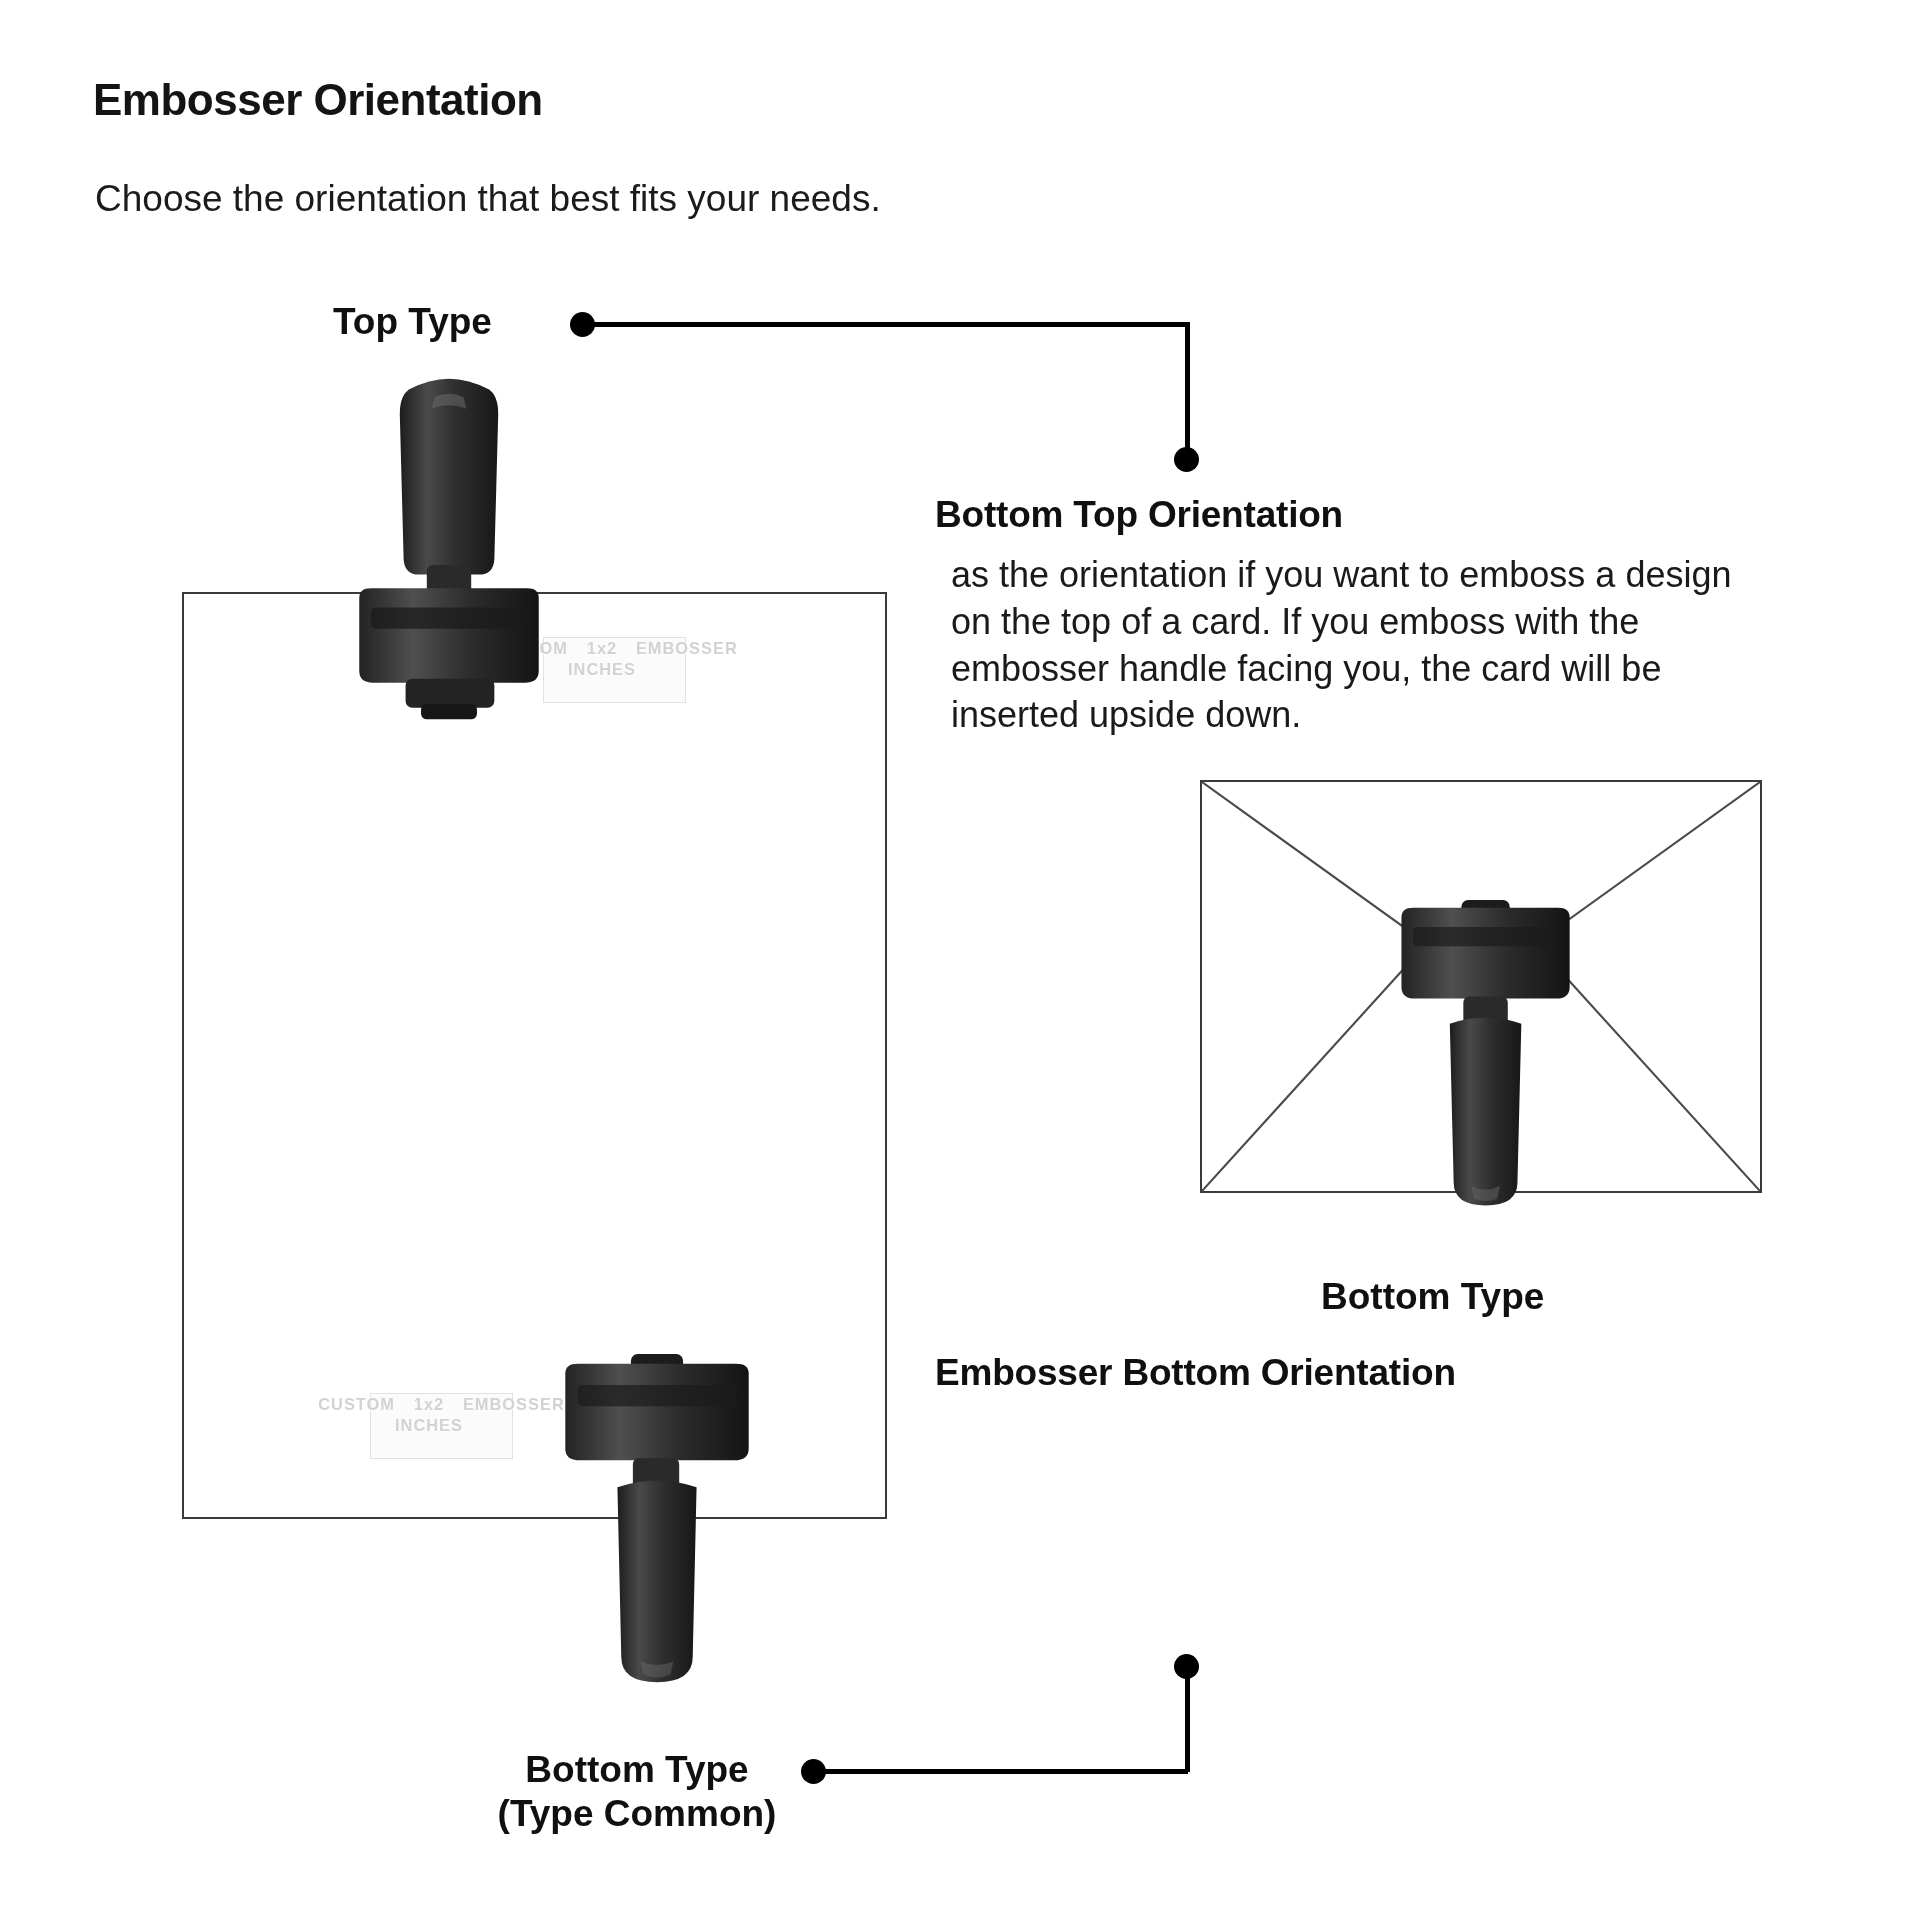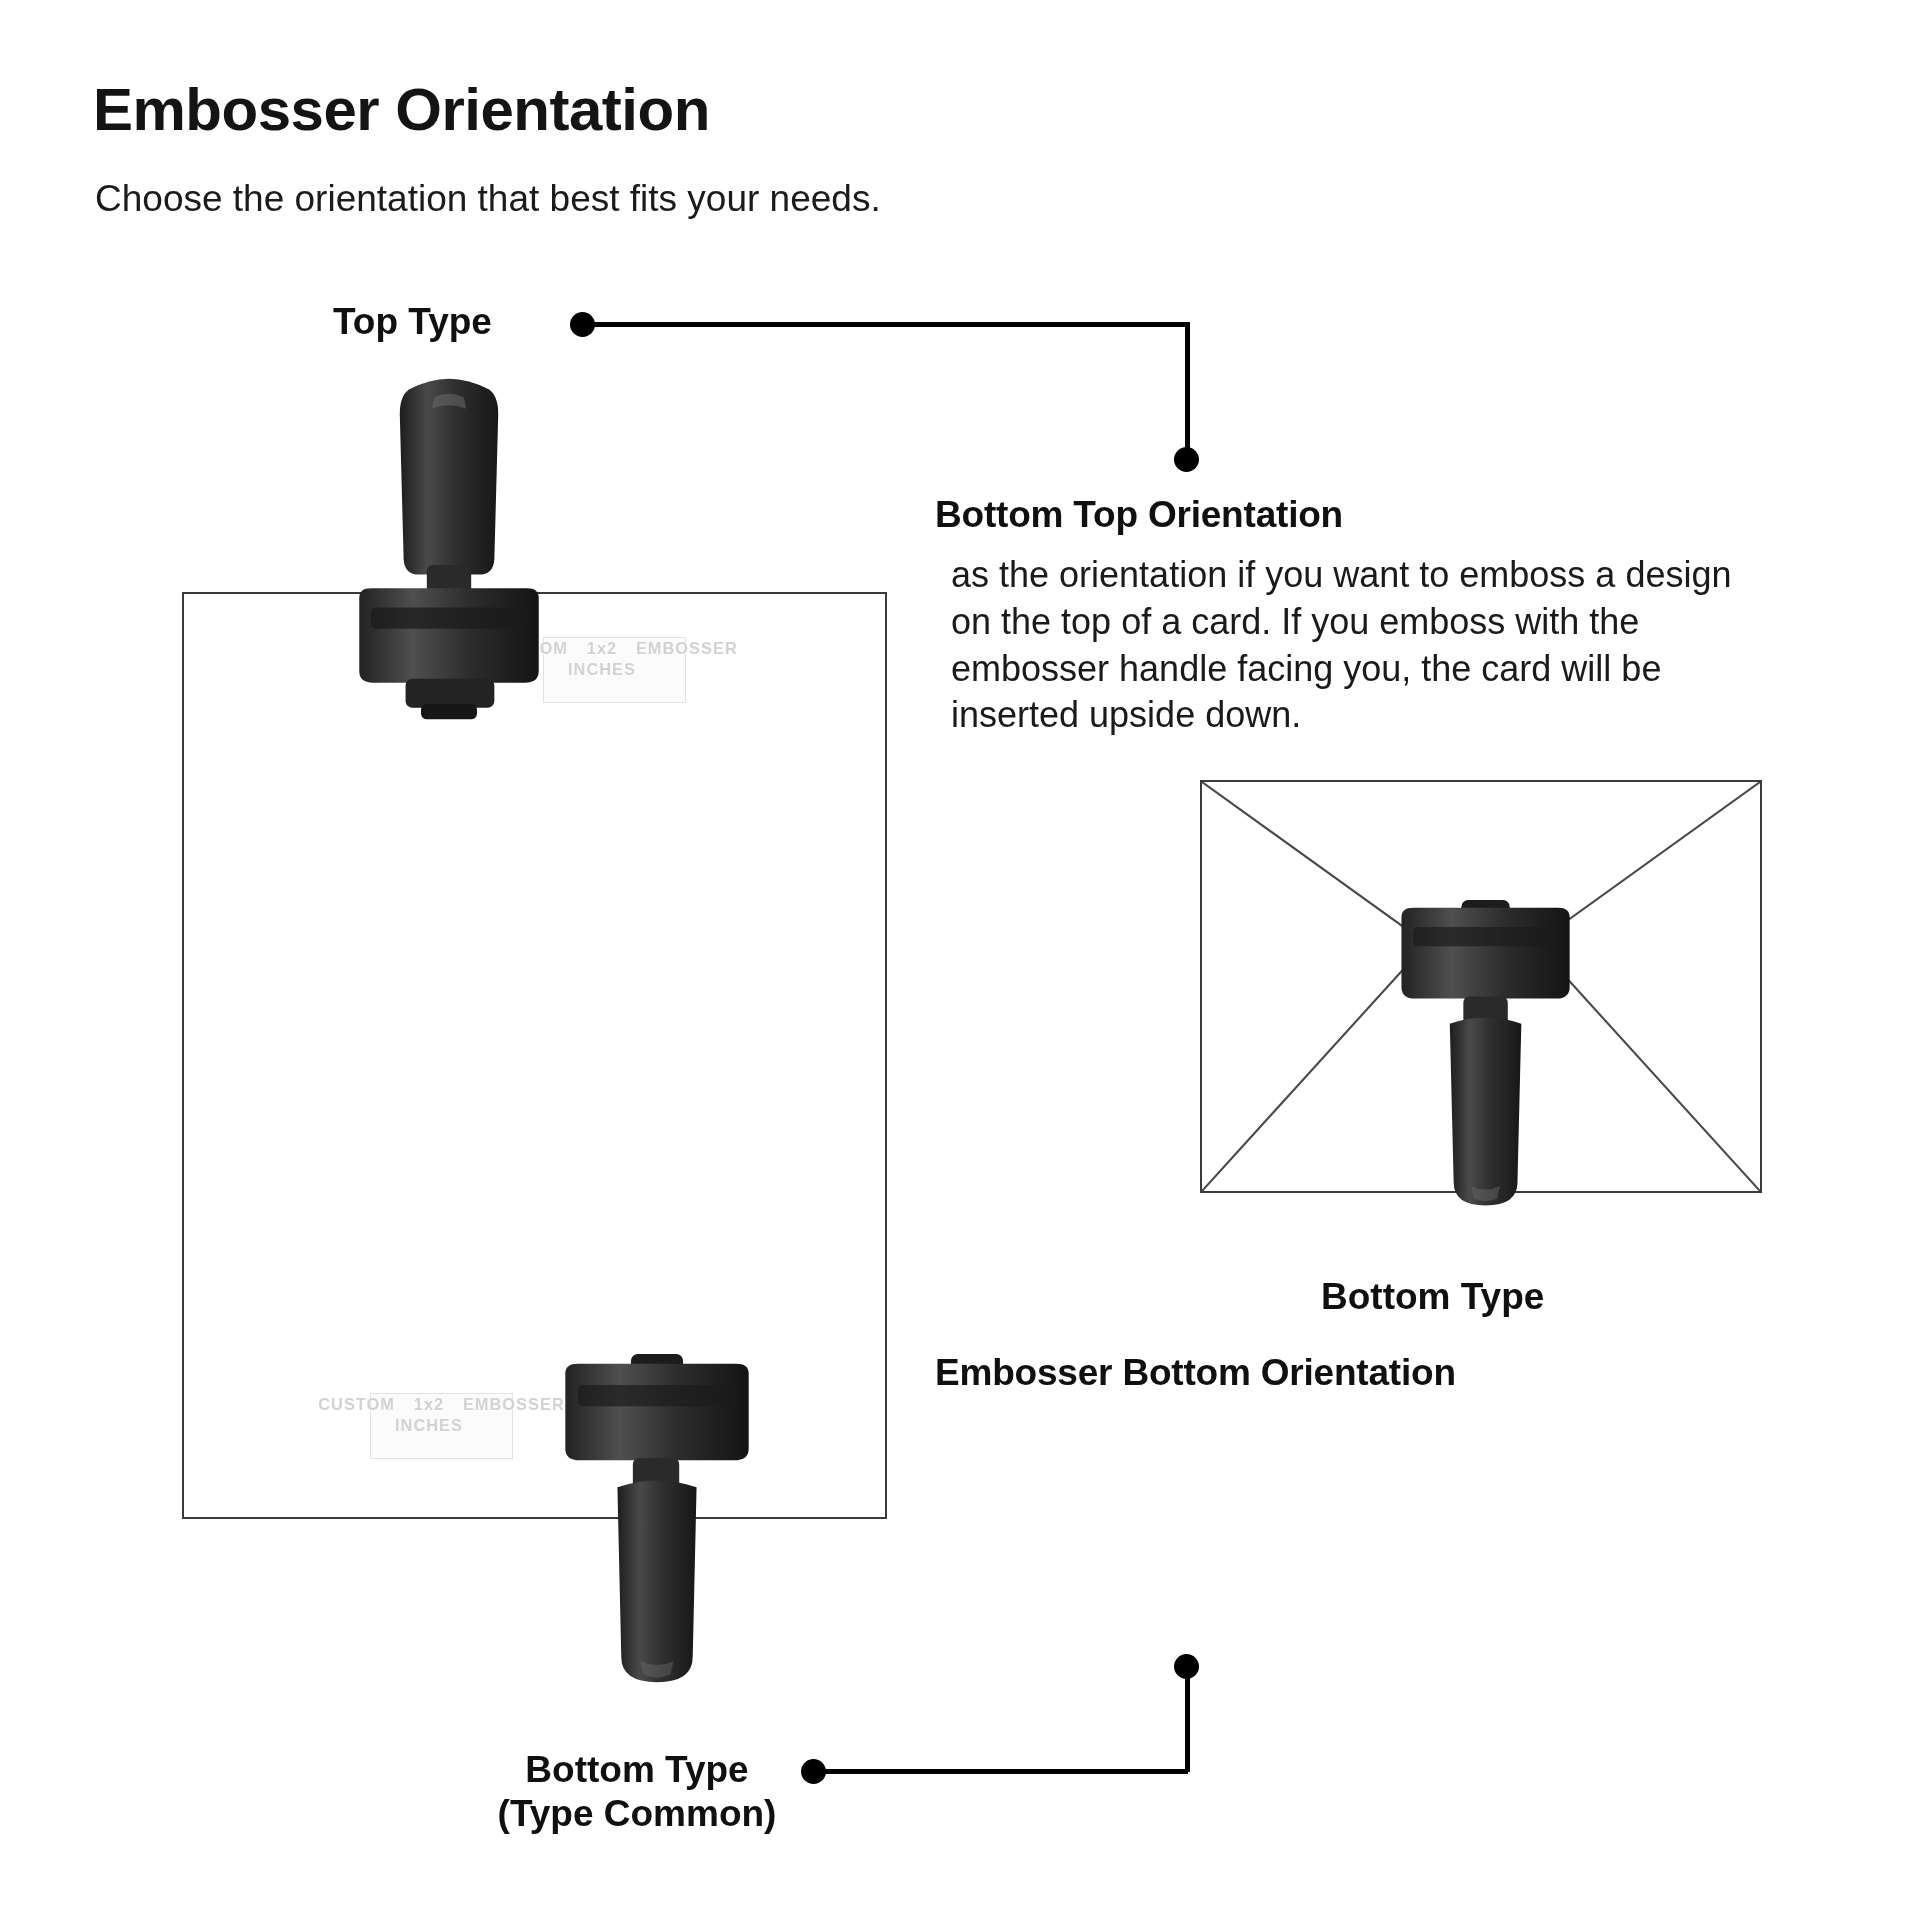--- a/index.html
+++ b/index.html
@@ -18,21 +18,21 @@
   .page {
     position: absolute;
     inset: 0;
   }
 
   
   .title {
     position: absolute;
     left: 93px;
     top: 75px;
-    font-size: 60px;
+    font-size: 44px;
     font-weight: bold;
     letter-spacing: -0.5px;
     color: #141414;
     white-space: nowrap;
   }
   .subtitle {
     position: absolute;
     left: 95px;
     top: 178px;
     font-size: 37px;

